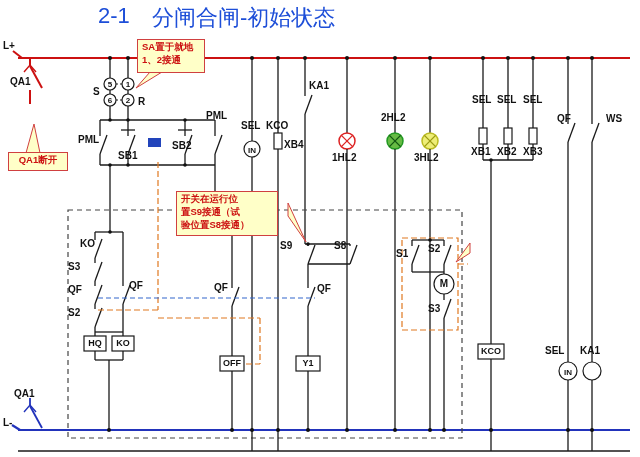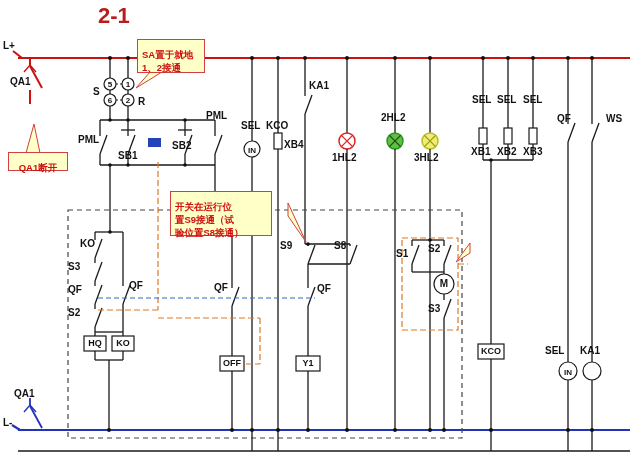--- a/index.html
+++ b/index.html
@@ -14,22 +14,22 @@
   .sym{fill:#fff;stroke:#1a1a1a;stroke-width:1.2}
   .dash2{stroke:#1a1a1a;stroke-width:1;stroke-dasharray:2 2;fill:none}
   .dashk{fill:none;stroke:#444;stroke-width:1.2;stroke-dasharray:5 4}
   .dasho{fill:none;stroke:#e07820;stroke-width:1.2;stroke-dasharray:6 3}
   .dashb{fill:none;stroke:#3366cc;stroke-width:1.1;stroke-dasharray:5 3}
   .dot{fill:#111;stroke:none}
   .ptr{fill:#ffffc8;stroke:#d04040;stroke-width:1}
   .lbl{position:absolute;font-size:10px;font-weight:700;color:#111;white-space:nowrap;line-height:11px;z-index:2}
   .c{text-align:center}
   .s8{font-size:8px;font-weight:700}
-  .callout{position:absolute;background:#ffffc8;border:1px solid #d04040;color:#cc1111;font-size:9.5px;font-weight:700;line-height:13px;padding:8px 4px;white-space:pre-line;box-sizing:border-box;z-index:3}
-  .title{position:absolute;font-size:22px;font-weight:700;color:#b91c1c;z-index:2;white-space:nowrap}
+  .callout{position:absolute;background:#ffffc8;border:1px solid #d04040;color:#cc1111;font-size:9.5px;font-weight:700;line-height:13px;padding:0 4px;white-space:pre-line;box-sizing:border-box;z-index:3}
+  .title{position:absolute;font-size:22px;font-weight:400;color:#1d4ed8;z-index:2;white-space:nowrap}
 </style>
 </head>
 <body>
 
 <div class="stage">
 
 <svg width="640" height="457" viewBox="0 0 640 457">
 
   <g>
     <line x1="13" y1="51" x2="22" y2="58" class="rw"></line>
@@ -322,20 +322,21 @@
 
   <g>
     <polygon points="150,72 162,72 136,88" class="ptr"></polygon>
     <polygon points="26,153 40,153 34,124" class="ptr"></polygon>
     <polygon points="288,203 288,216 306,242" class="ptr"></polygon>
     <polygon points="470,243 470,253 456,262" class="ptr"></polygon>
   </g>
 </svg>
 
 <span class="title" style="left:98px;top:3px">2-1</span>
+<span class="title" style="left:152px;top:3px">分闸合闸-初始状态</span>
 
 <span class="lbl" style="left:3px;top:40px">L+</span>
 <span class="lbl" style="left:3px;top:417px">L-</span>
 <span class="lbl" style="left:10px;top:76px">QA1</span>
 <span class="lbl" style="left:14px;top:388px">QA1</span>
 
 <span class="lbl" style="left:93px;top:86px">S</span>
 <span class="lbl" style="left:138px;top:96px">R</span>
 <span class="lbl s8 c" style="left:106px;top:79px;width:8px">5</span>
 <span class="lbl s8 c" style="left:124px;top:79px;width:8px">1</span>
@@ -382,17 +383,17 @@
 <span class="lbl" style="left:428px;top:303px">S3</span>
 
 <span class="lbl c" style="left:478px;top:346px;width:26px;font-size:9px">KCO</span>
 <span class="lbl" style="left:545px;top:345px">SEL</span>
 <span class="lbl s8 c" style="left:561px;top:367px;width:14px">IN</span>
 <span class="lbl" style="left:580px;top:345px">KA1</span>
 
 <div class="callout" style="left:137px;top:39px;width:68px;height:34px">SA置于就地
 1、2接通</div>
 <div class="callout" style="left:8px;top:152px;width:60px;height:19px;text-align:center">QA1断开</div>
-<div class="callout" style="left:170px;top:191px;width:102px;height:45px">开关在运行位
+<div class="callout" style="left:176px;top:191px;width:102px;height:45px">开关在运行位
 置S9接通（试
 验位置S8接通）</div>
 
 </div>
 
 </body></html>

